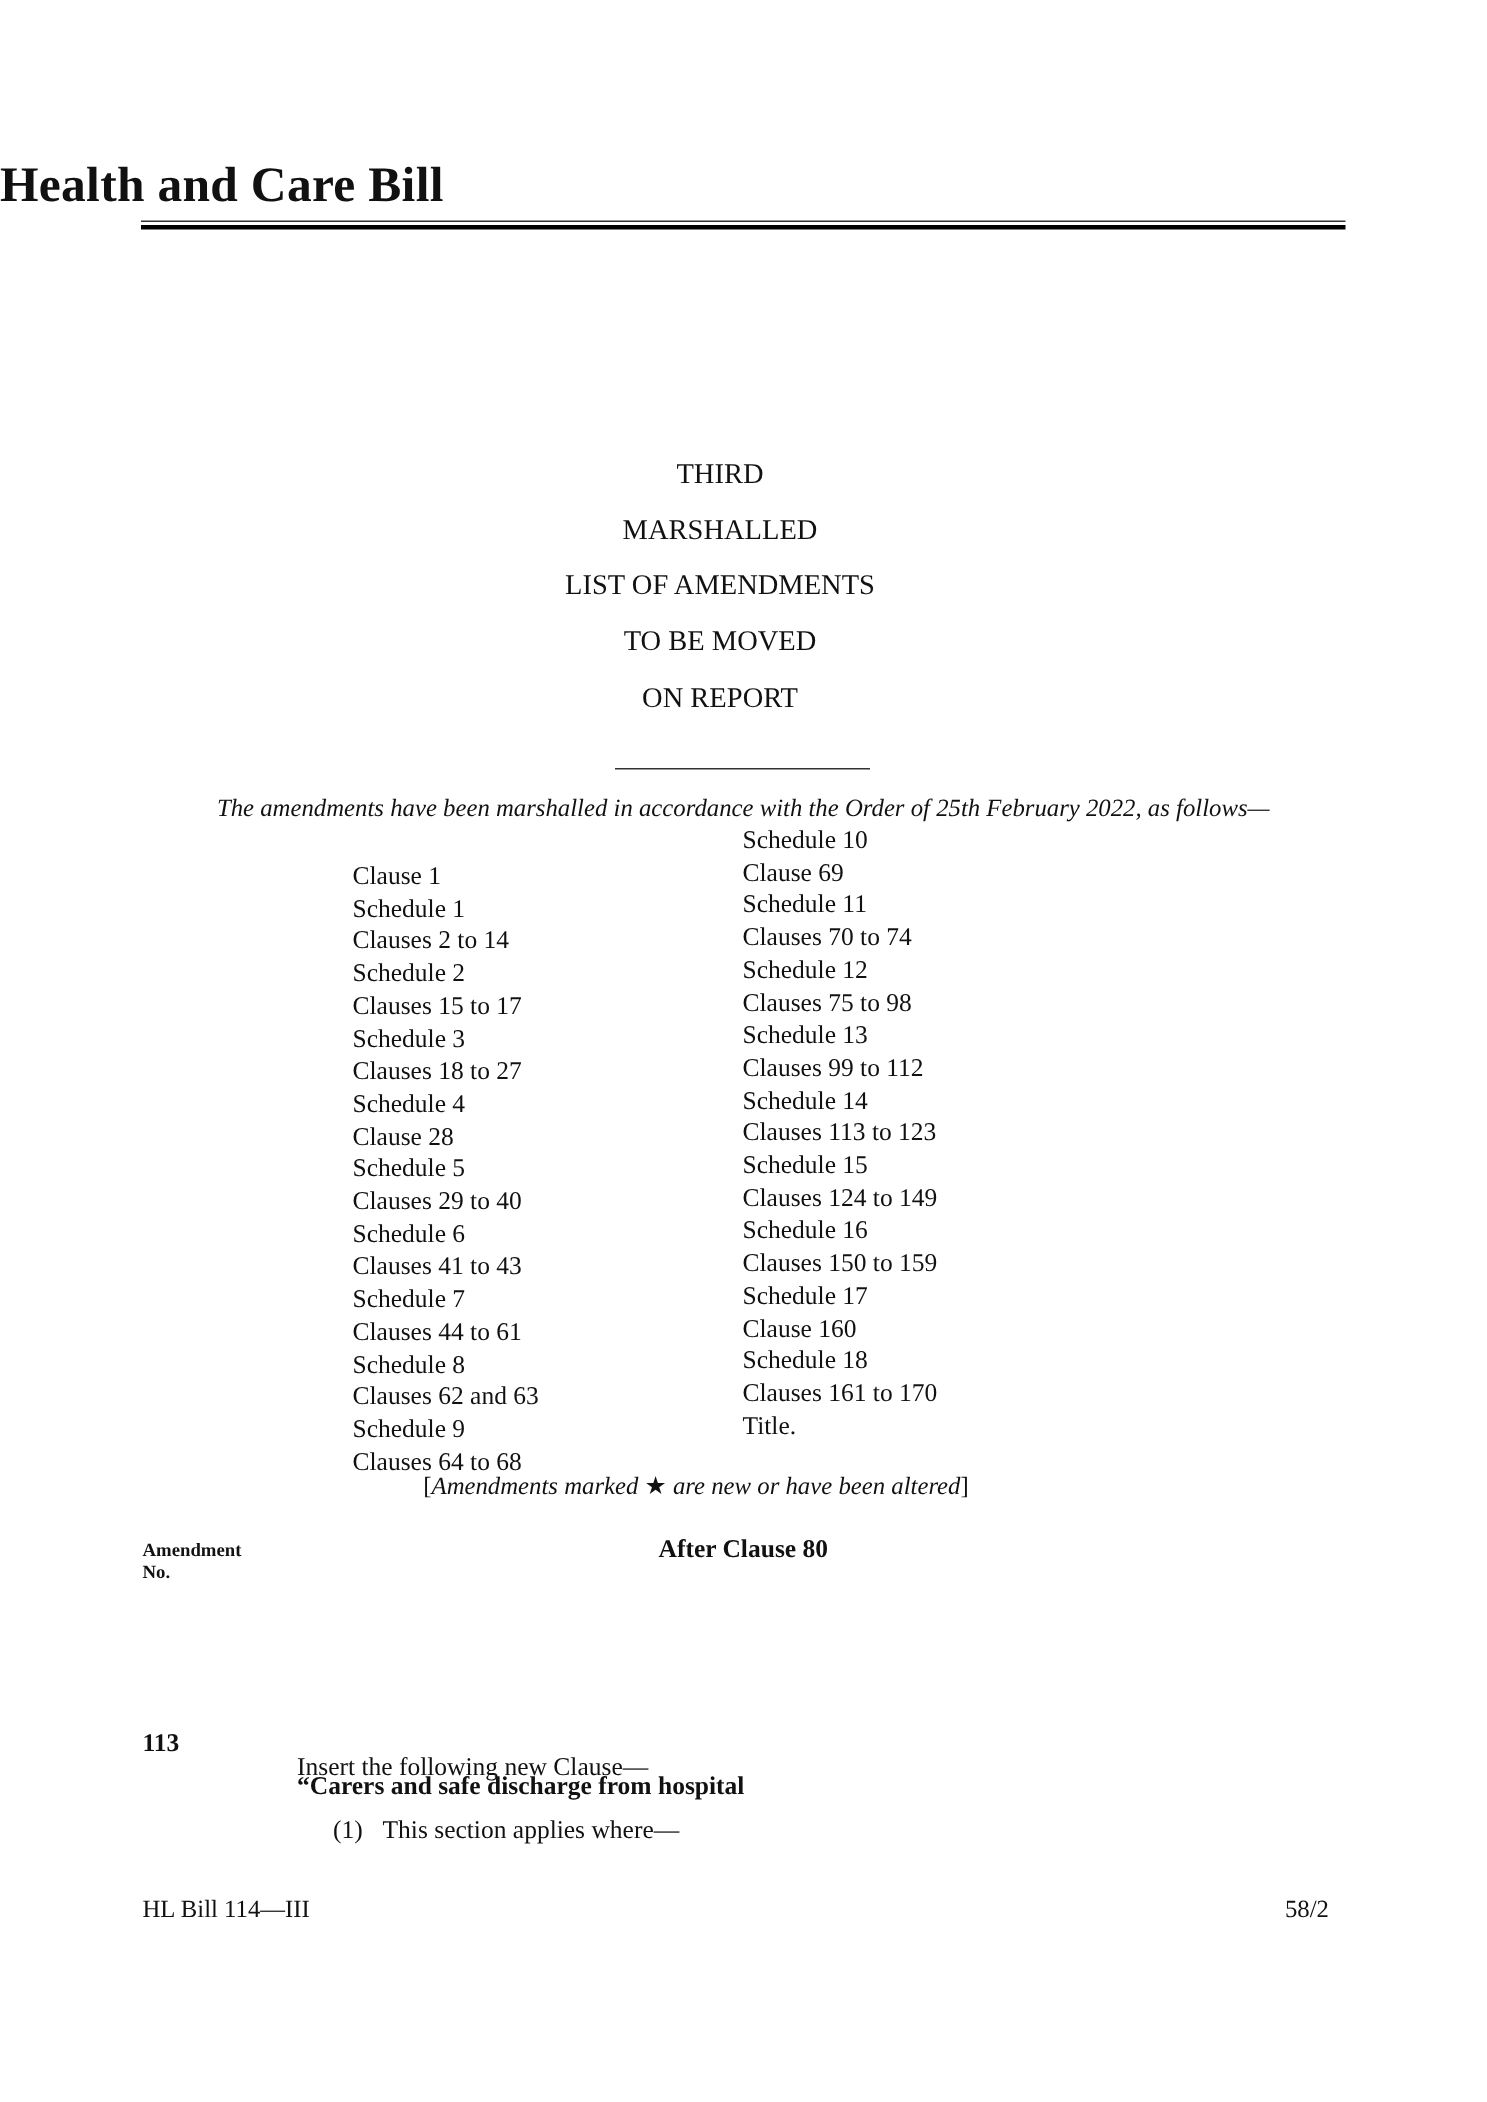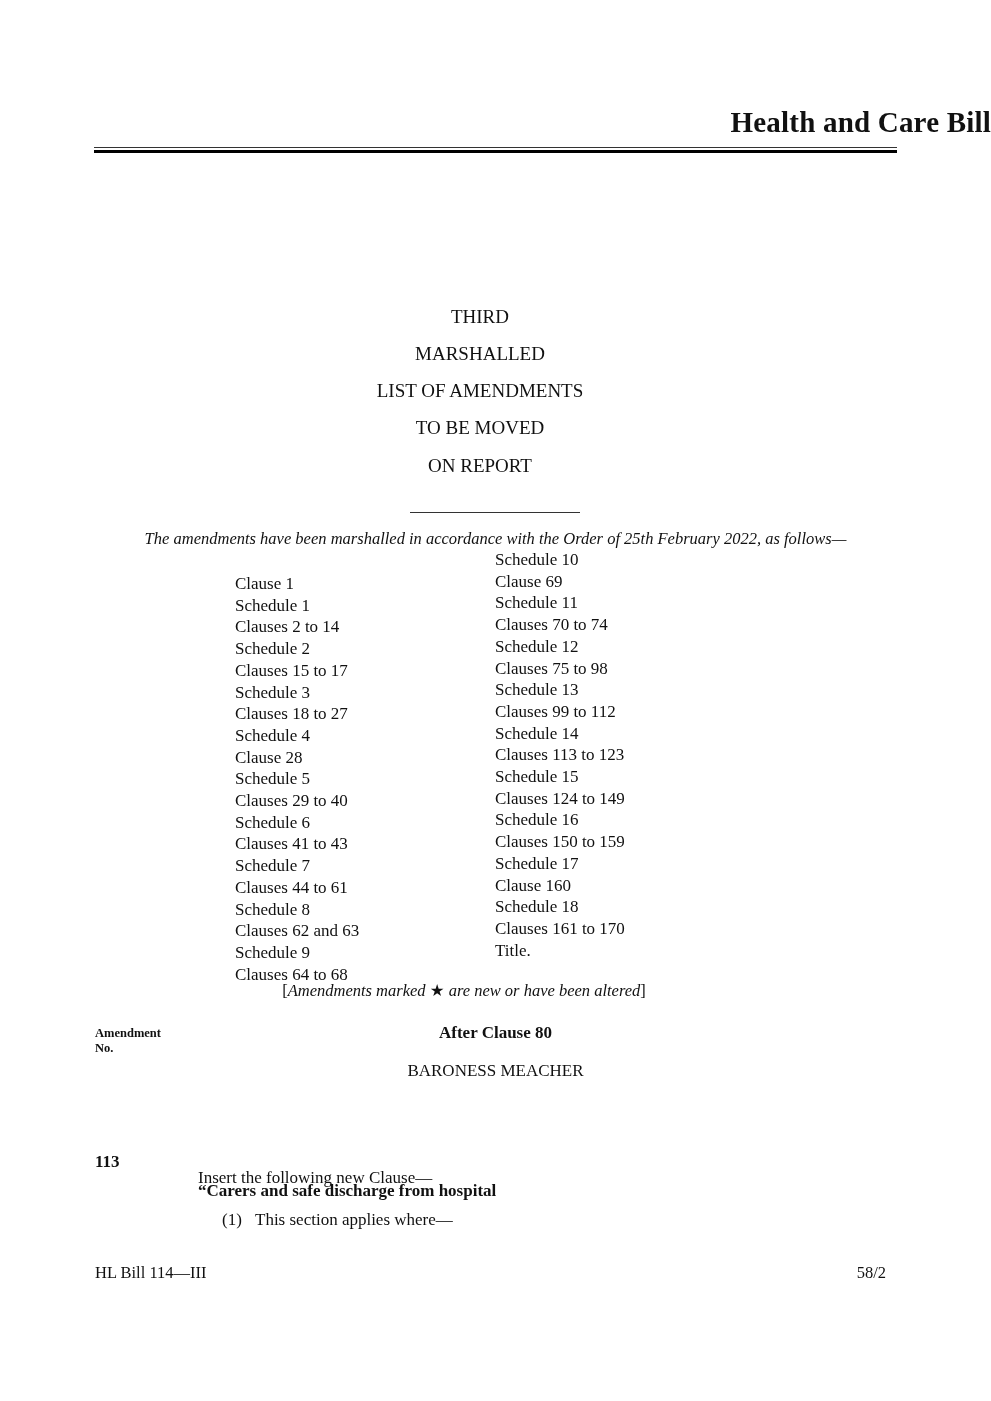--- a/index.html
+++ b/index.html
@@ -2,22 +2,22 @@
 <html><head>
 <meta charset="utf-8">
 <style>
   html, body { margin: 0; padding: 0; background: #ffffff; }
   body {
     width: 991px; height: 1401px; position: relative; overflow: hidden;
     font-family: "Liberation Serif", "DejaVu Serif", serif; color: #111111;
   }
   .abs { position: absolute; }
   .title {
-    left: 0; width: 991px; top: 106px; text-align: right;
-    font-size: 29px; font-weight: bold; letter-spacing: 0.2px;
+    left: 0; width: 991px; top: 106px; text-align: left;
+    font-size: 33px; font-weight: bold; letter-spacing: 0.2px;
   }
   .rule-thin { left: 94px; width: 803px; top: 147px; height: 1px; background: #333; }
   .rule-thick { left: 94px; width: 803px; top: 150px; height: 3px; background: #000; }
 
   .heading-line {
     left: 0; width: 960px; text-align: center; font-size: 19px; line-height: 22px;
   }
   .short-rule { left: 410px; width: 170px; top: 512px; height: 1px; background: #333; }
 
   .intro {
@@ -120,21 +120,20 @@
 </div>
 
 <div class="abs amend-label">
   <div>Amendment</div>
   <div>No.</div>
 </div>
 
 <div class="abs after-clause">After Clause 80</div>
 
 <div class="abs names">
-  <div>BARONESS MEACHER</div>
 </div>
 
 <div class="abs amend-no">113</div>
 <div class="abs amend-text">Insert the following new Clause—</div>
 <div class="abs clause-head">“Carers and safe discharge from hospital</div>
 <div class="abs sub-num">(1)</div>
 <div class="abs sub-text">This section applies where—</div>
 
 <div class="abs footer-left">HL Bill 114—III</div>
 <div class="abs footer-right">58/2</div>

